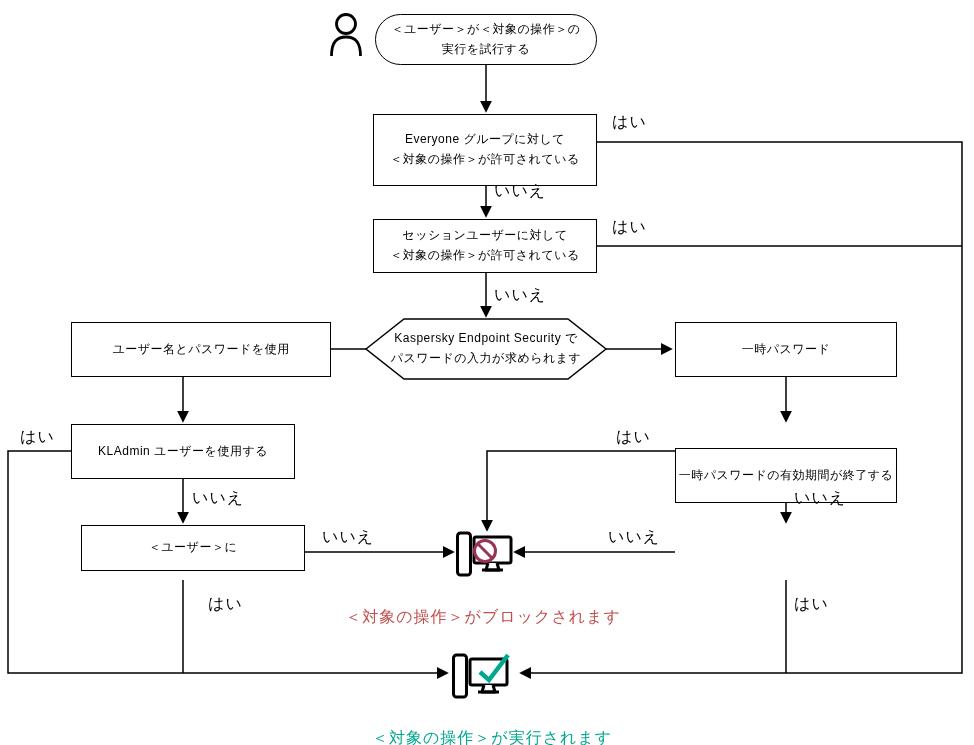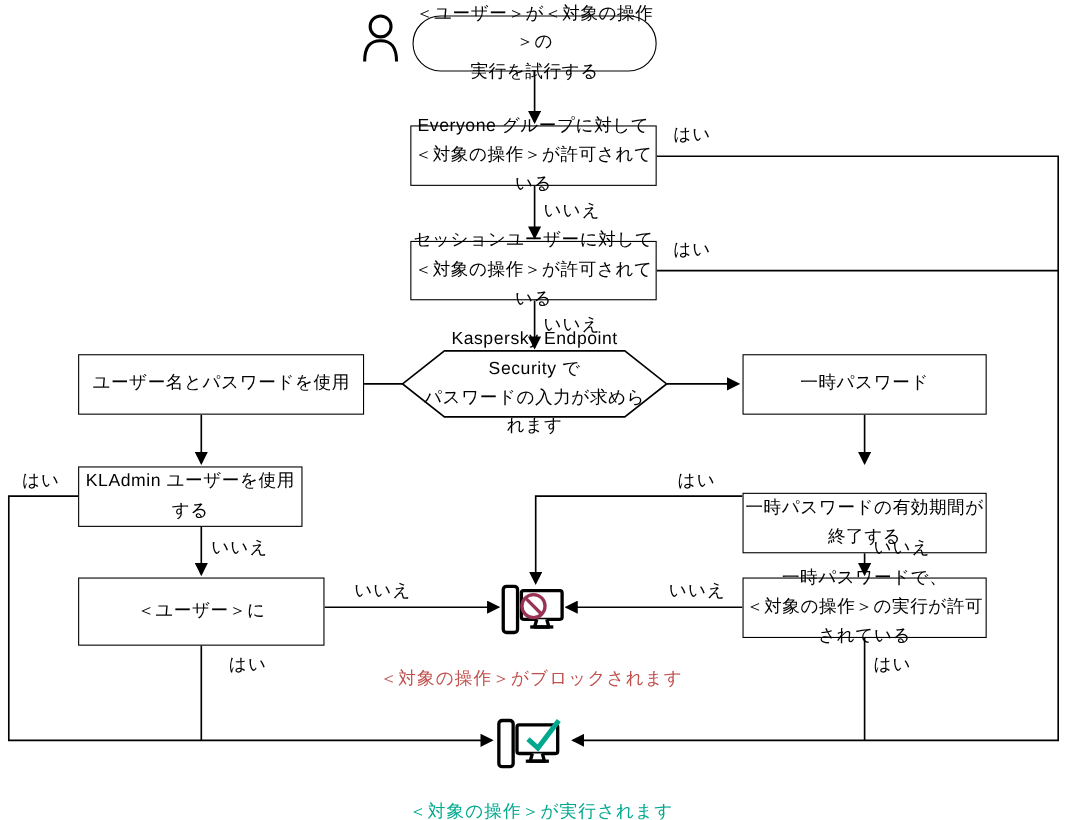--- a/index.html
+++ b/index.html
@@ -17,21 +17,21 @@
   .wires{position:absolute;left:0;top:0;}
   .wire path{stroke:var(--line);stroke-width:1.5;fill:none;}
   .arrowhead{fill:var(--line);}
   .hex{fill:var(--box-fill);stroke:var(--box-border);stroke-width:1.5;}
   .person{fill:none;stroke:#000;stroke-width:2.8;}
   .icon-stroke rect,.icon-stroke path{fill:#ffffff;stroke:#000;stroke-width:3;stroke-linejoin:round;}
   .block-sym circle{fill:#ffffff;stroke:var(--block-symbol);stroke-width:3;}
   .block-sym path{fill:none;stroke:var(--block-symbol);stroke-width:3;}
   .check-sym{fill:none;stroke:var(--check-symbol);stroke-width:4.5;stroke-linejoin:miter;}
   .node{position:absolute;display:flex;flex-direction:column;justify-content:center;align-items:center;
-        text-align:center;font-size:16px;line-height:1.65;color:#000;letter-spacing:0.5px;}
+        text-align:center;font-size:12px;line-height:1.65;color:#000;letter-spacing:0.5px;}
   .rect{background:var(--box-fill);border:1.5px solid var(--box-border);}
   .stadium{background:var(--box-fill);border:1.5px solid var(--box-border);border-radius:27px;}
   .hex-label{background:transparent;}
   .lbl{position:absolute;font-size:16px;color:#000;letter-spacing:1px;white-space:nowrap;}
   .result{position:absolute;font-size:16px;text-align:center;letter-spacing:1px;white-space:nowrap;margin-top:12px;}
   .result.blocked{color:var(--blocked-text);}
   .result.executed{color:var(--executed-text);}
 </style>
 </head>
 <body>
@@ -94,21 +94,21 @@
       </g>
       <path class="check-sym" d="M28 26 L37 34 L56 9"></path>
     </g>
   </svg>
 
   <div class="node stadium" style="left:375px;top:14px;width:222px;height:51px;">
     <span>＜ユーザー＞が＜対象の操作＞の</span>
     <span>実行を試行する</span>
   </div>
 
-  <div class="node rect" style="left:373px;top:114px;width:224px;height:55px;">
+  <div class="node rect" style="left:373px;top:114px;width:224px;height:72px;">
     <span>Everyone グループに対して</span>
     <span>＜対象の操作＞が許可されている</span>
   </div>
 
   <div class="node rect" style="left:373px;top:219px;width:224px;height:54px;">
     <span>セッションユーザーに対して</span>
     <span>＜対象の操作＞が許可されている</span>
   </div>
 
   <div class="node hex-label" style="left:378px;top:319px;width:216px;height:60px;">
@@ -117,36 +117,32 @@
   </div>
 
   <div class="node rect" style="left:71px;top:322px;width:260px;height:55px;">
     <span>ユーザー名とパスワードを使用</span>
   </div>
 
   <div class="node rect" style="left:675px;top:322px;width:222px;height:55px;">
     <span>一時パスワード</span>
   </div>
 
-  <div class="node rect" style="left:71px;top:424px;width:204px;height:55px;">
+  <div class="node rect" style="left:71px;top:424px;width:224px;height:55px;">
     <span>KLAdmin ユーザーを使用する</span>
   </div>
 
-  <div class="node rect" style="left:71px;top:525px;width:224px;height:62px;text-align:right;">
+  <div class="node rect" style="left:81px;top:525px;width:224px;height:46px;text-align:right;">
     <span>＜ユーザー＞に</span>
   </div>
 
   <div class="node rect" style="left:675px;top:448px;width:222px;height:55px;">
     <span>一時パスワードの有効期間が終了する</span>
   </div>
 
-  <div class="node rect" style="left:675px;top:525px;width:222px;height:55px;">
-    <span>一時パスワードで、</span>
-    <span>＜対象の操作＞の実行が許可されている</span>
-  </div>
 
   <span class="lbl" style="left:612px;top:112px;">はい</span>
   <span class="lbl" style="left:494px;top:181px;">いいえ</span>
   <span class="lbl" style="left:612px;top:217px;">はい</span>
   <span class="lbl" style="left:494px;top:285px;">いいえ</span>
   <span class="lbl" style="left:20px;top:427px;">はい</span>
   <span class="lbl" style="left:192px;top:488px;">いいえ</span>
   <span class="lbl" style="left:322px;top:527px;">いいえ</span>
   <span class="lbl" style="left:208px;top:594px;">はい</span>
   <span class="lbl" style="left:616px;top:427px;">はい</span>

